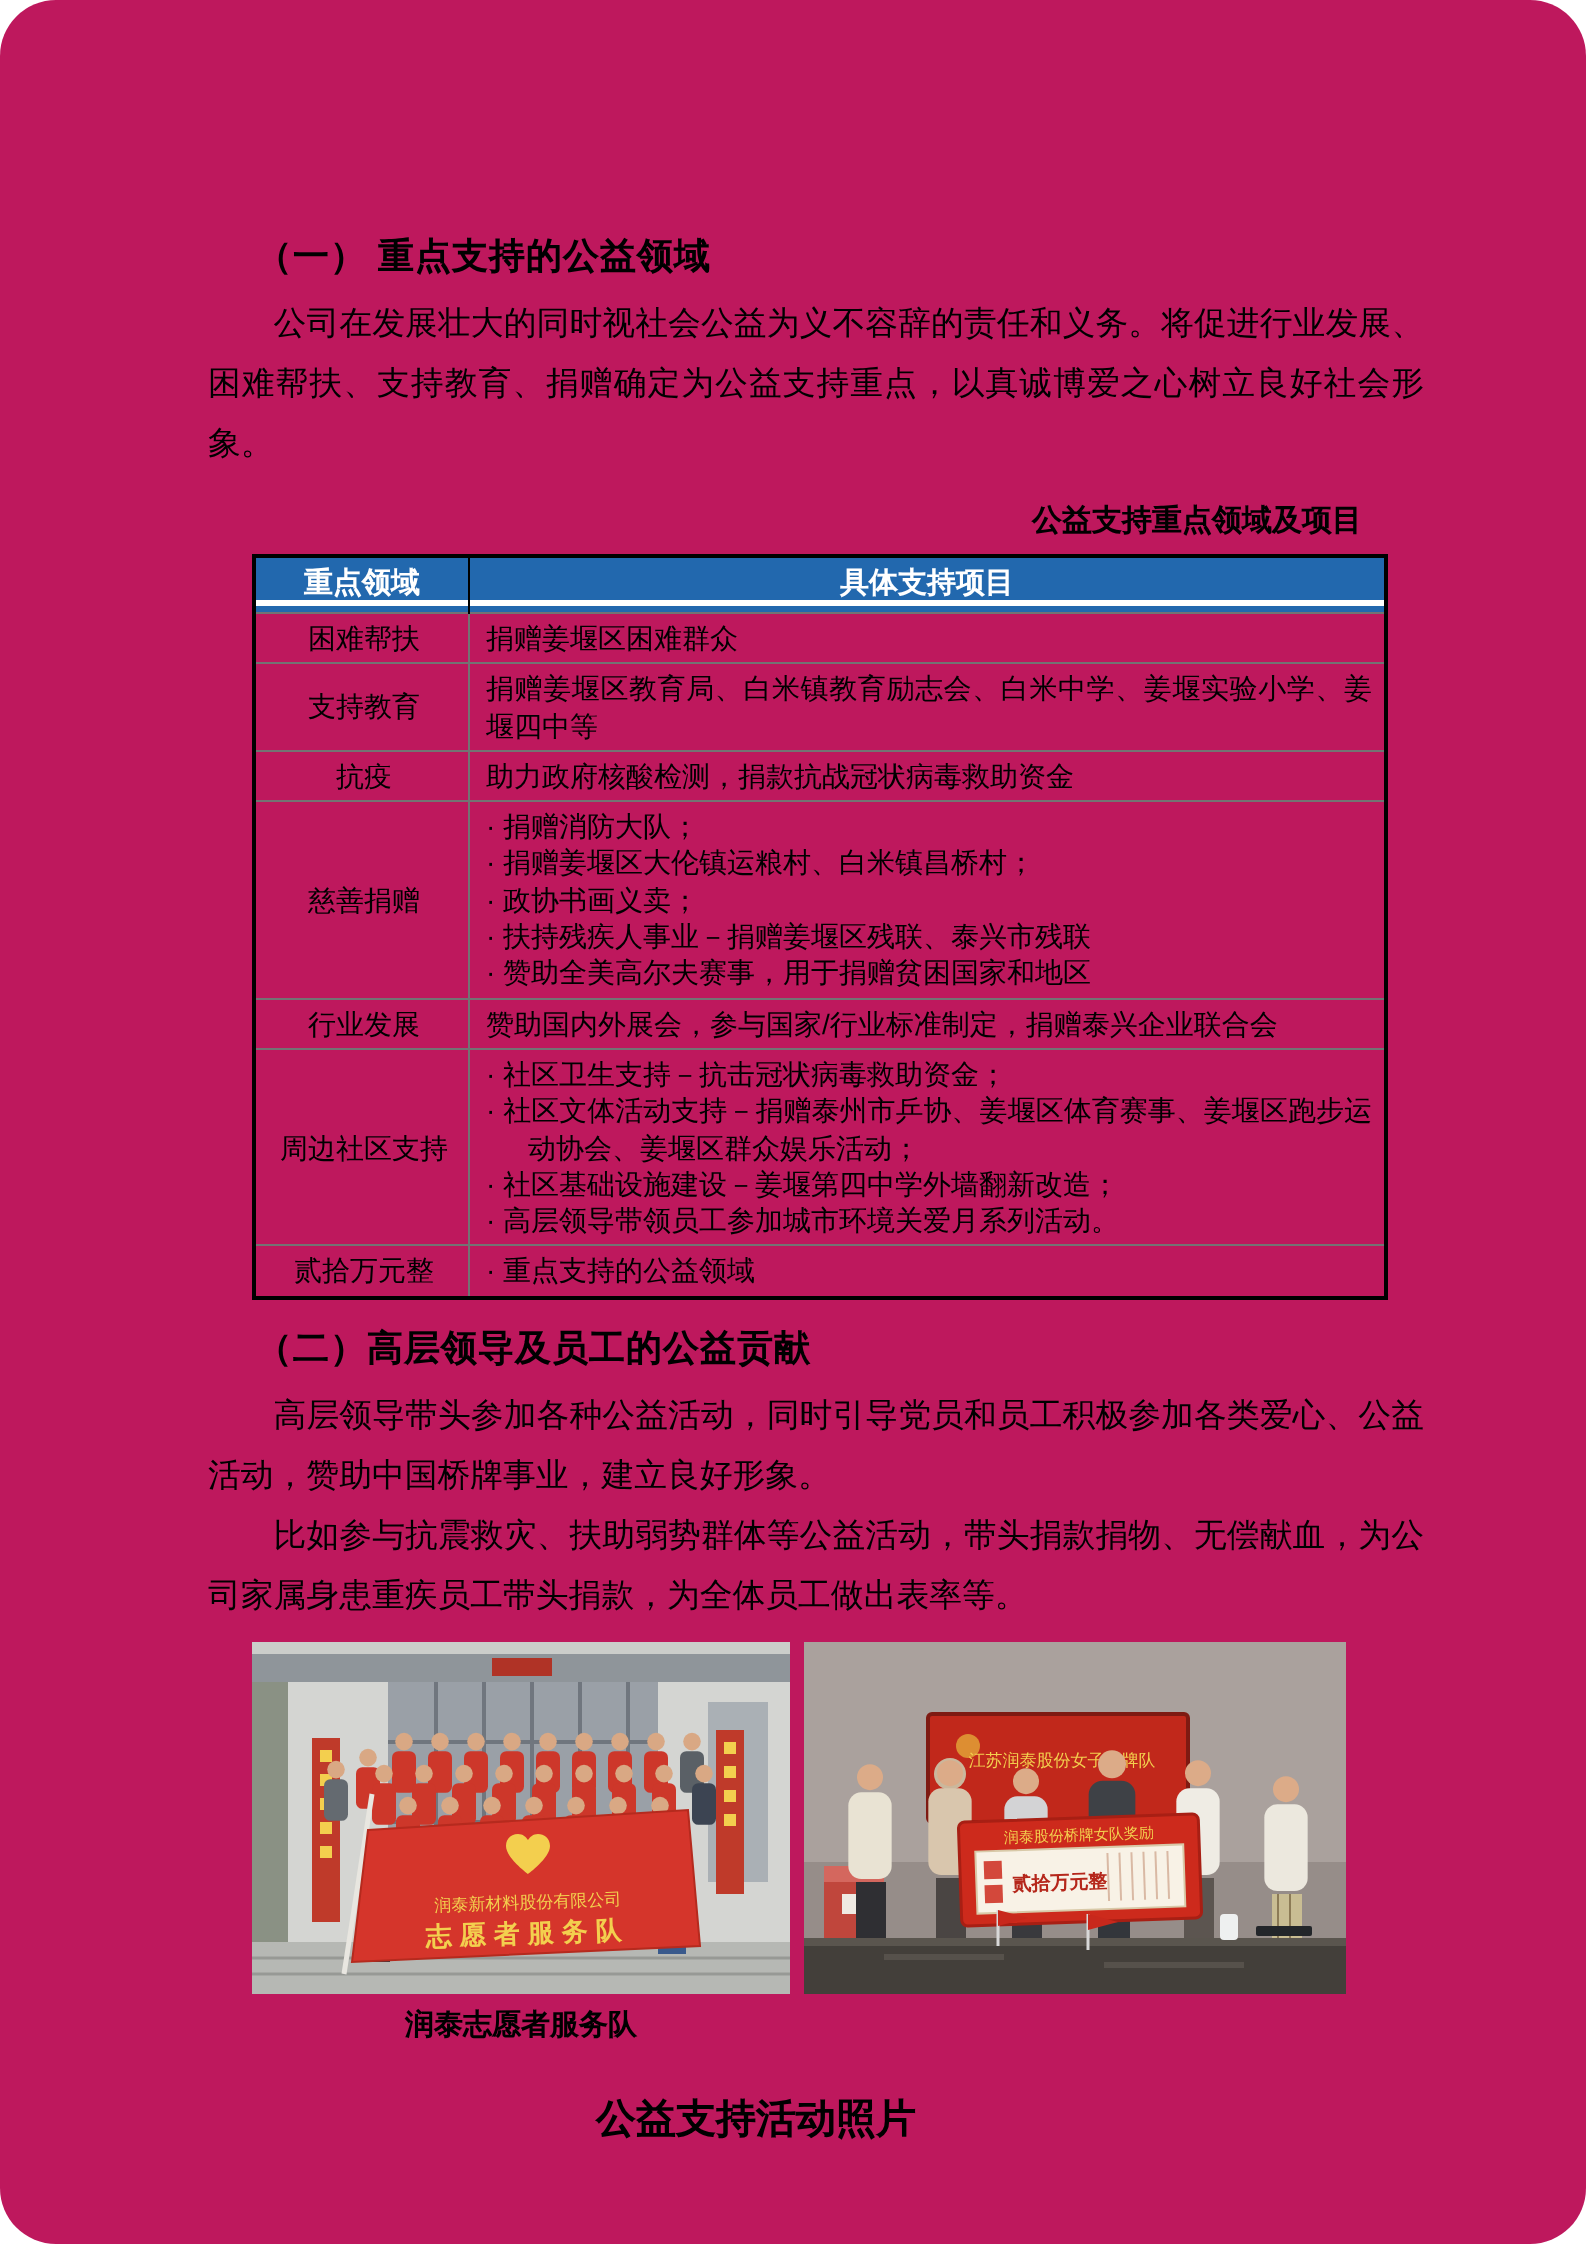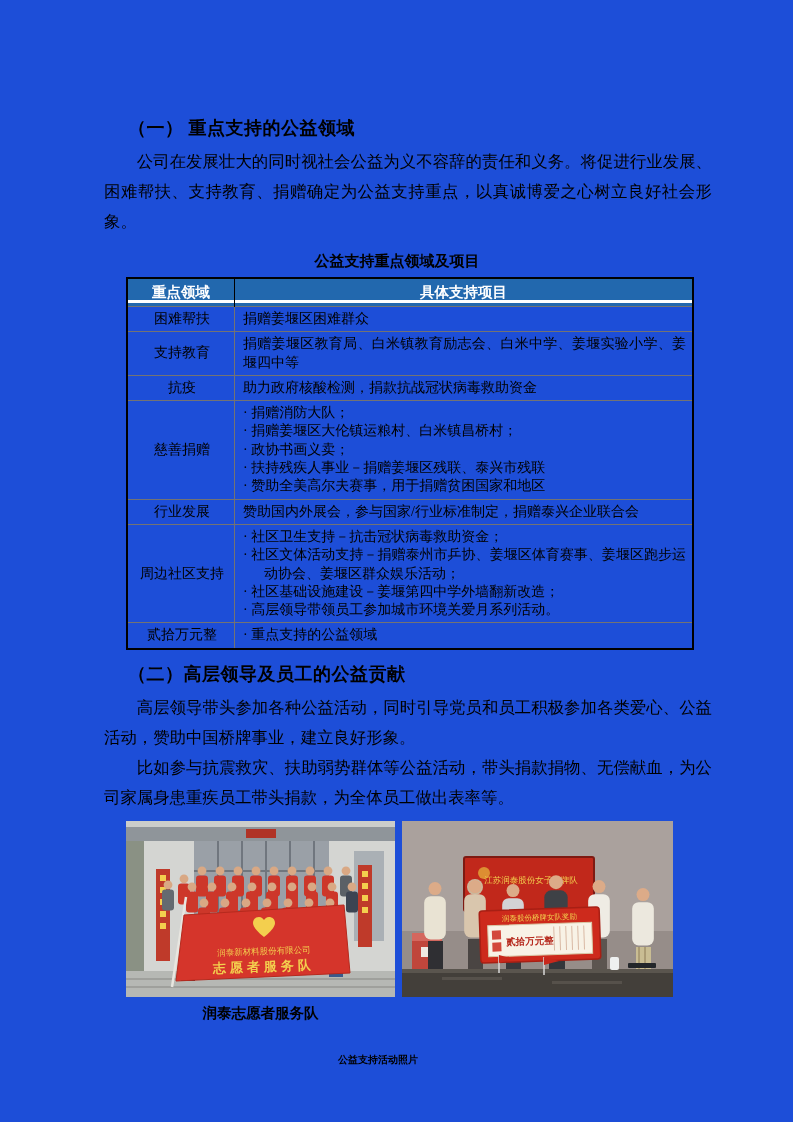--- a/index.html
+++ b/index.html
@@ -1,35 +1,35 @@
 <!DOCTYPE html>
 <html style="--header-blue: #2268AE;"><head>
 <meta charset="utf-8">
 <style>
   html,body { margin:0; padding:0; background:#ffffff; }
   .page {
-    position:relative; width:793px; height:1122px; background:#1d4ed8;
-    font-family:Liberation Serif, serif; color:#000; overflow:hidden;
+    position:relative; width:793px; height:1122px; background:#be185d;
+    font-family:Liberation Sans, sans-serif; color:#000; overflow:hidden;border-radius:28px;
   }
   .content { position:absolute; left:104px; top:0; width:608px; }
 
   .heading {
     margin:0 0 0 24px; font-size:18px; font-weight:bold; line-height:24px;
     letter-spacing:0.5px;
   }
   .h1 { padding-top:116px; }
   .h2 { margin-top:12px; }
 
   .body-para {
     margin:7px 0 0 0; font-size:16.4px; line-height:30px;
     text-align:justify; text-indent:2em; word-break:break-all;
   }
 
   .table-title {
-    width:568px; margin:14px 0 6px 9px; text-align:center;
+    width:568px; margin:14px 0 6px 9px; text-align:right;
     font-size:15px; font-weight:bold; line-height:20px;
   }
 
   table.support {
     width:568px; margin-left:22px; border-collapse:collapse;
     border:2px solid #000; font-size:14px;
   }
   table.support th {
     border:1px solid #000; border-bottom:none;
     background:linear-gradient(to bottom,
@@ -55,21 +55,21 @@
 
   .caption-row { margin:6px 0 0 22px; display:flex; gap:14px; }
   .photo-caption {
     font-size:14.5px; font-weight:bold; text-align:center; line-height:20px;
   }
   .photo-caption.left { width:269px; }
   .photo-caption.right { width:271px; }
 
   .bottom-caption {
     width:568px; margin:27px 0 0 9px; transform:translateX(-19px);
-    text-align:center; font-size:10px; font-weight:bold; line-height:20px;
+    text-align:center; font-size:20px; font-weight:bold; line-height:20px;
   }
 </style>
 </head>
 <body>
 
 <div class="page">
   <div class="content">
 
     <div class="heading h1">（一） 重点支持的公益领域</div>
 

